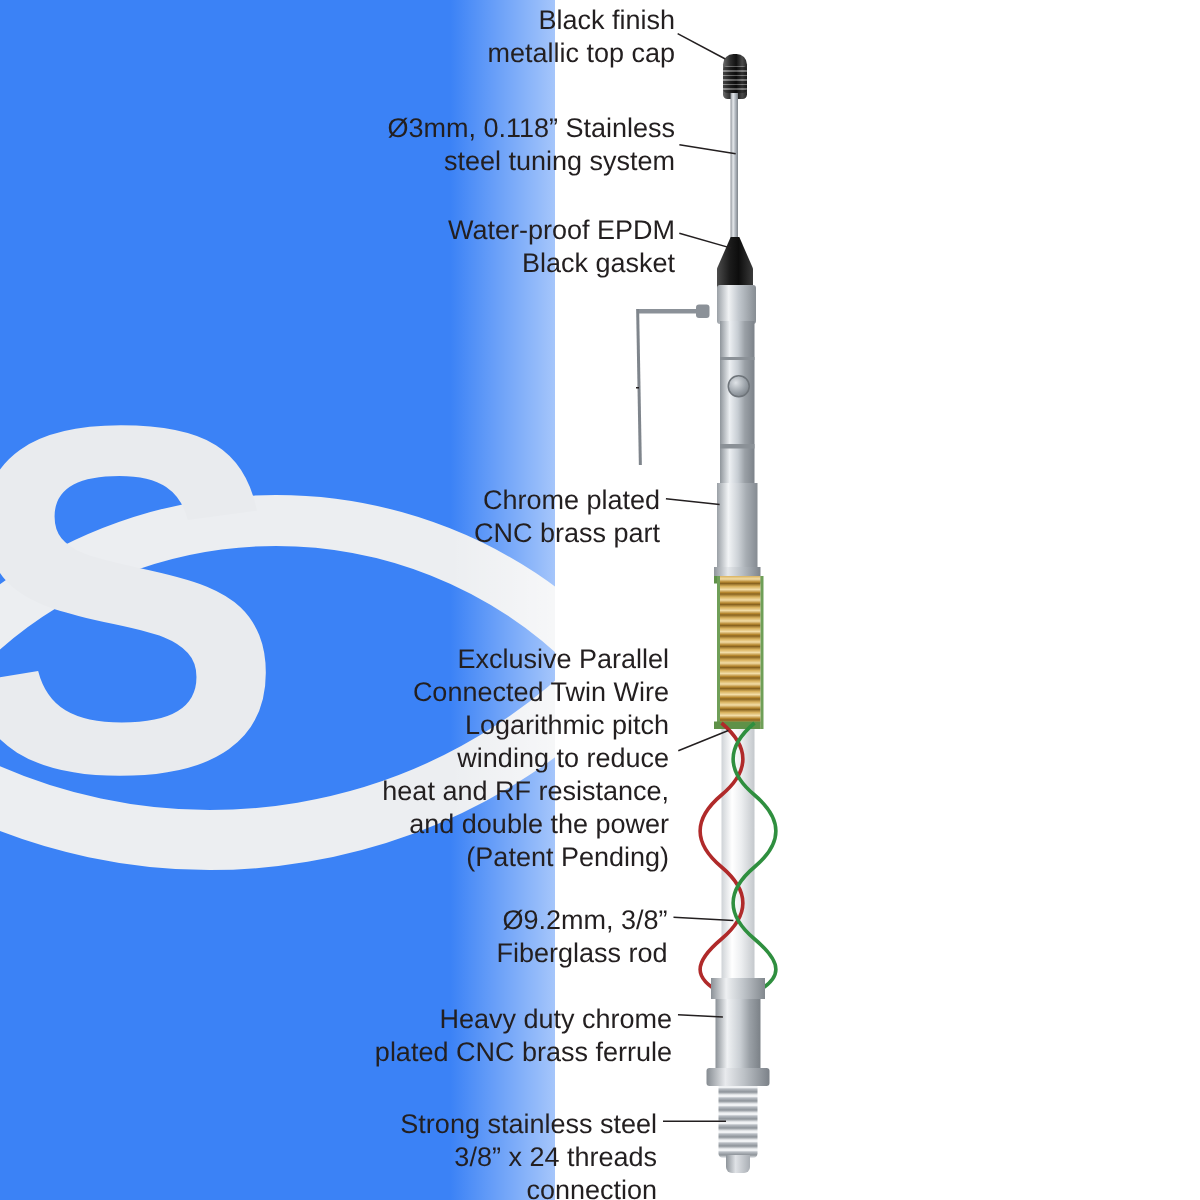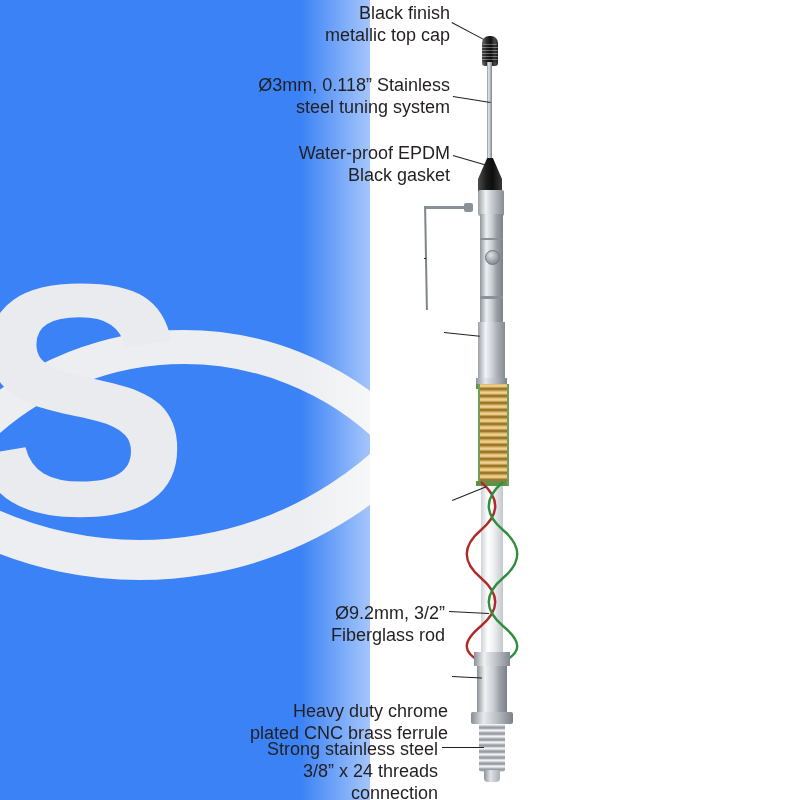--- a/index.html
+++ b/index.html
@@ -359,25 +359,34 @@
   <div class="label" style="left:150px; top:2px; width:300px;">Black finish
 metallic top cap</div>
 
   <div class="label" style="left:150px; top:74px; width:300px;">Ø3mm, 0.118” Stainless
 steel tuning system</div>
 
   <div class="label" style="left:150px; top:142px; width:300px;">Water-proof EPDM
 Black gasket</div>
 
 
-
-
-  <div class="label" style="left:150px; top:602px; width:295px;">Ø9.2mm, 3/2”
+  <div class="label" style="left:140px; top:322px; width:300px;">Chrome plated
+CNC brass part</div>
+
+  <div class="label" style="left:120px; top:428px; width:326px;">Exclusive Parallel
+Connected Twin Wire
+Logarithmic pitch
+winding to reduce
+heat and RF resistance,
+and double the power
+(Patent Pending)</div>
+
+  <div class="label" style="left:150px; top:602px; width:295px;">Ø9.2mm, 3/8”
 Fiberglass rod</div>
 
-  <div class="label" style="left:120px; top:700px; width:328px;">Heavy duty chrome
+  <div class="label" style="left:120px; top:668px; width:328px;">Heavy duty chrome
 plated CNC brass ferrule</div>
 
   <div class="label" style="left:120px; top:738px; width:318px;">Strong stainless steel
 3/8” x 24 threads
 connection</div>
 
 </div>
 
 </body></html>

